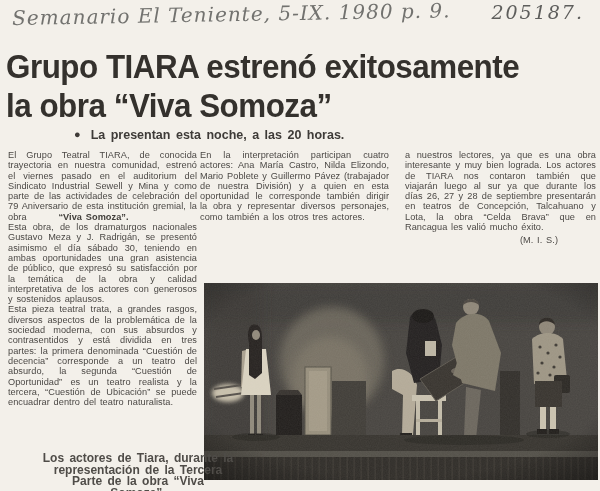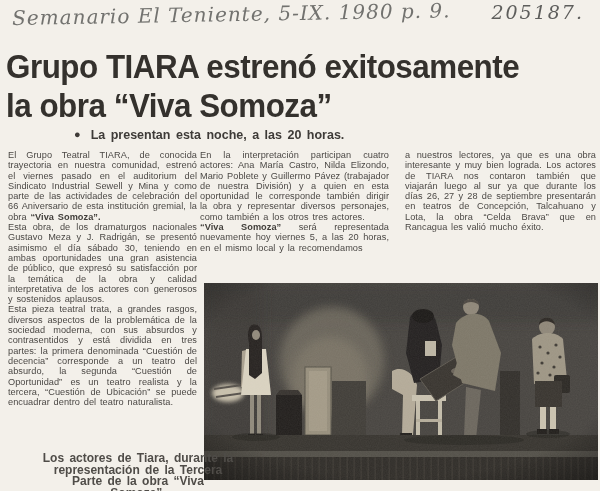--- a/index.html
+++ b/index.html
@@ -65,21 +65,21 @@
     top:150px;
     width:189px;
     font-size:9.2px;
     line-height:10.3px;
     text-align:justify;
     color:#4b4845;
     word-spacing:1.2px;
     letter-spacing:0.05px;
   }
   .col p{margin:0;}
-  .col b{font-weight:bold;color:#413e3a;}
+  .col b{font-weight:bold;color:#413e3a;margin-left:28px;}
   #col1{left:8px;}
   #col2{left:200px;}
   #col3{left:405px;width:191px;}
   #byline{
     text-align:right;
     padding-right:38px;
     margin-top:3px;
   }
   #stage-photo{
     position:absolute;
@@ -110,32 +110,32 @@
 <h1 id="headline">
   <span>Grupo TIARA estrenó exitosamente</span>
   <span>la obra “Viva Somoza”</span>
 </h1>
 
 <div id="subhead">
   <span class="bullet">●</span><span>La presentan esta noche, a las 20 horas.</span>
 </div>
 
 <div class="col" id="col1">
-  <p><span>El Grupo Teatral TIARA, de conocida trayectoria en nuestra comunidad, estrenó el viernes pasado en el auditorium del Sindicato Industrial Sewell y Mina y como parte de las actividades de celebración del 66 Aniversario de esta institución gremial, la obra </span><b>“Viva Somoza”.</b></p>
+  <p><span>El Grupo Teatral TIARA, de conocida trayectoria en nuestra comunidad, estrenó el viernes pasado en el auditorium del Sindicato Industrial Sewell y Mina y como parte de las actividades de celebración del 79 Aniversario de esta institución gremial, la obra </span><b>“Viva Somoza”.</b></p>
   <p>Esta obra, de los dramaturgos nacionales Gustavo Meza y J. Radrigán, se presentó asimismo el día sábado 30, teniendo en ambas oportunidades una gran asistencia de público, que expresó su satisfacción por la temática de la obra y calidad interpretativa de los actores con generosos y sostenidos aplausos.</p>
   <p>Esta pieza teatral trata, a grandes rasgos, diversos aspectos de la problemática de la sociedad moderna, con sus absurdos y contrasentidos y está dividida en tres partes: la primera denominada “Cuestión de decencia” corresponde a un teatro del absurdo, la segunda “Cuestión de Oportunidad” es un teatro realista y la tercera, “Cuestión de Ubicación” se puede encuadrar dentro del teatro naturalista.</p>
 </div>
 
 <div class="col" id="col2">
   <p>En la interpretación participan cuatro actores: Ana María Castro, Nilda Elizondo, Mario Poblete y Guillermo Pávez (trabajador de nuestra División) y a quien en esta oportunidad le corresponde también dirigir la obra y representar diversos personajes, como también a los otros tres actores.</p>
-  <p><b>“Viva Somoza”</b><span> será representada nuevamente hoy viernes 5, a las 20 horas, en el mismo local y la recomendamos</span></p>
 </div>
 
 <div class="col" id="col3">
   <p>a nuestros lectores, ya que es una obra interesante y muy bien lograda. Los actores de TIARA nos contaron también que viajarán luego al sur ya que durante los días 26, 27 y 28 de septiembre presentarán en teatros de Concepción, Talcahuano y Lota, la obra “Celda Brava” que en Rancagua les valió mucho éxito.</p>
+  <p id="byline">(M. I. S.)</p>
 </div>
 
 <div id="stage-photo">
   <svg viewBox="0 0 394 197" preserveAspectRatio="none">
     <defs>
       <filter id="soft" x="-30%" y="-30%" width="160%" height="160%">
           <feGaussianBlur stdDeviation="5"></feGaussianBlur>
         </filter>
       <filter id="soft2" x="-30%" y="-30%" width="160%" height="160%">
           <feGaussianBlur stdDeviation="2"></feGaussianBlur>

